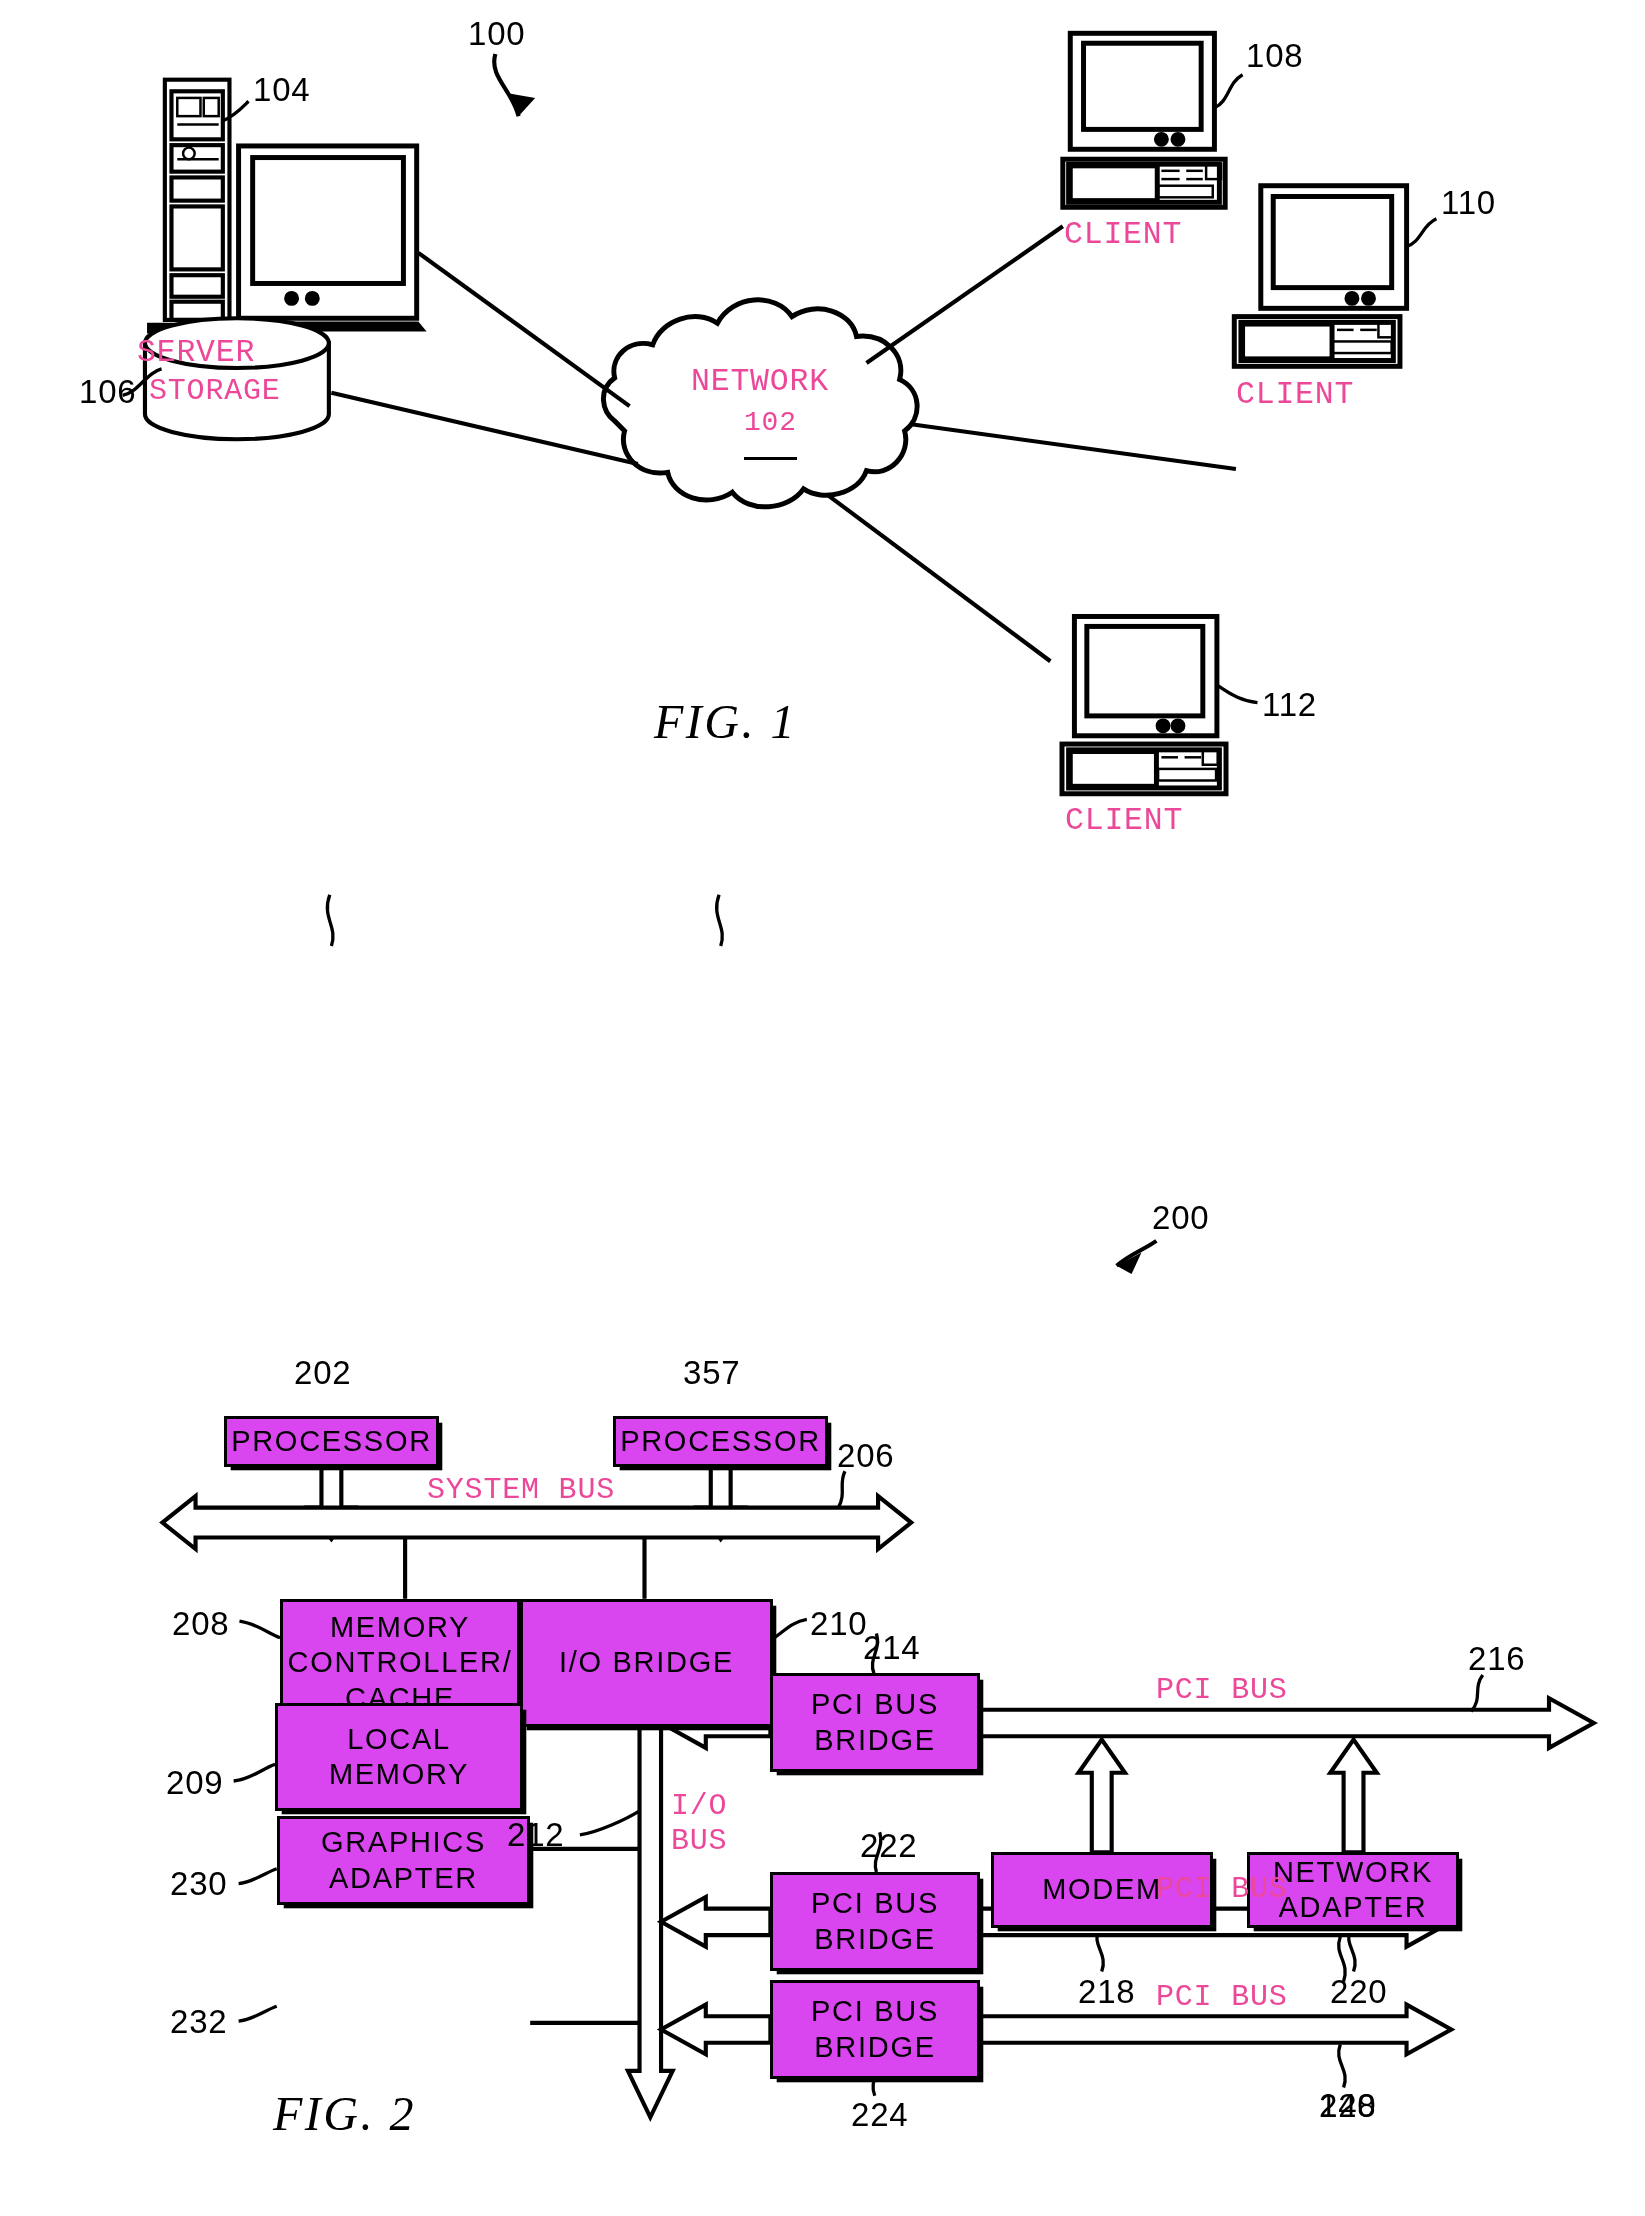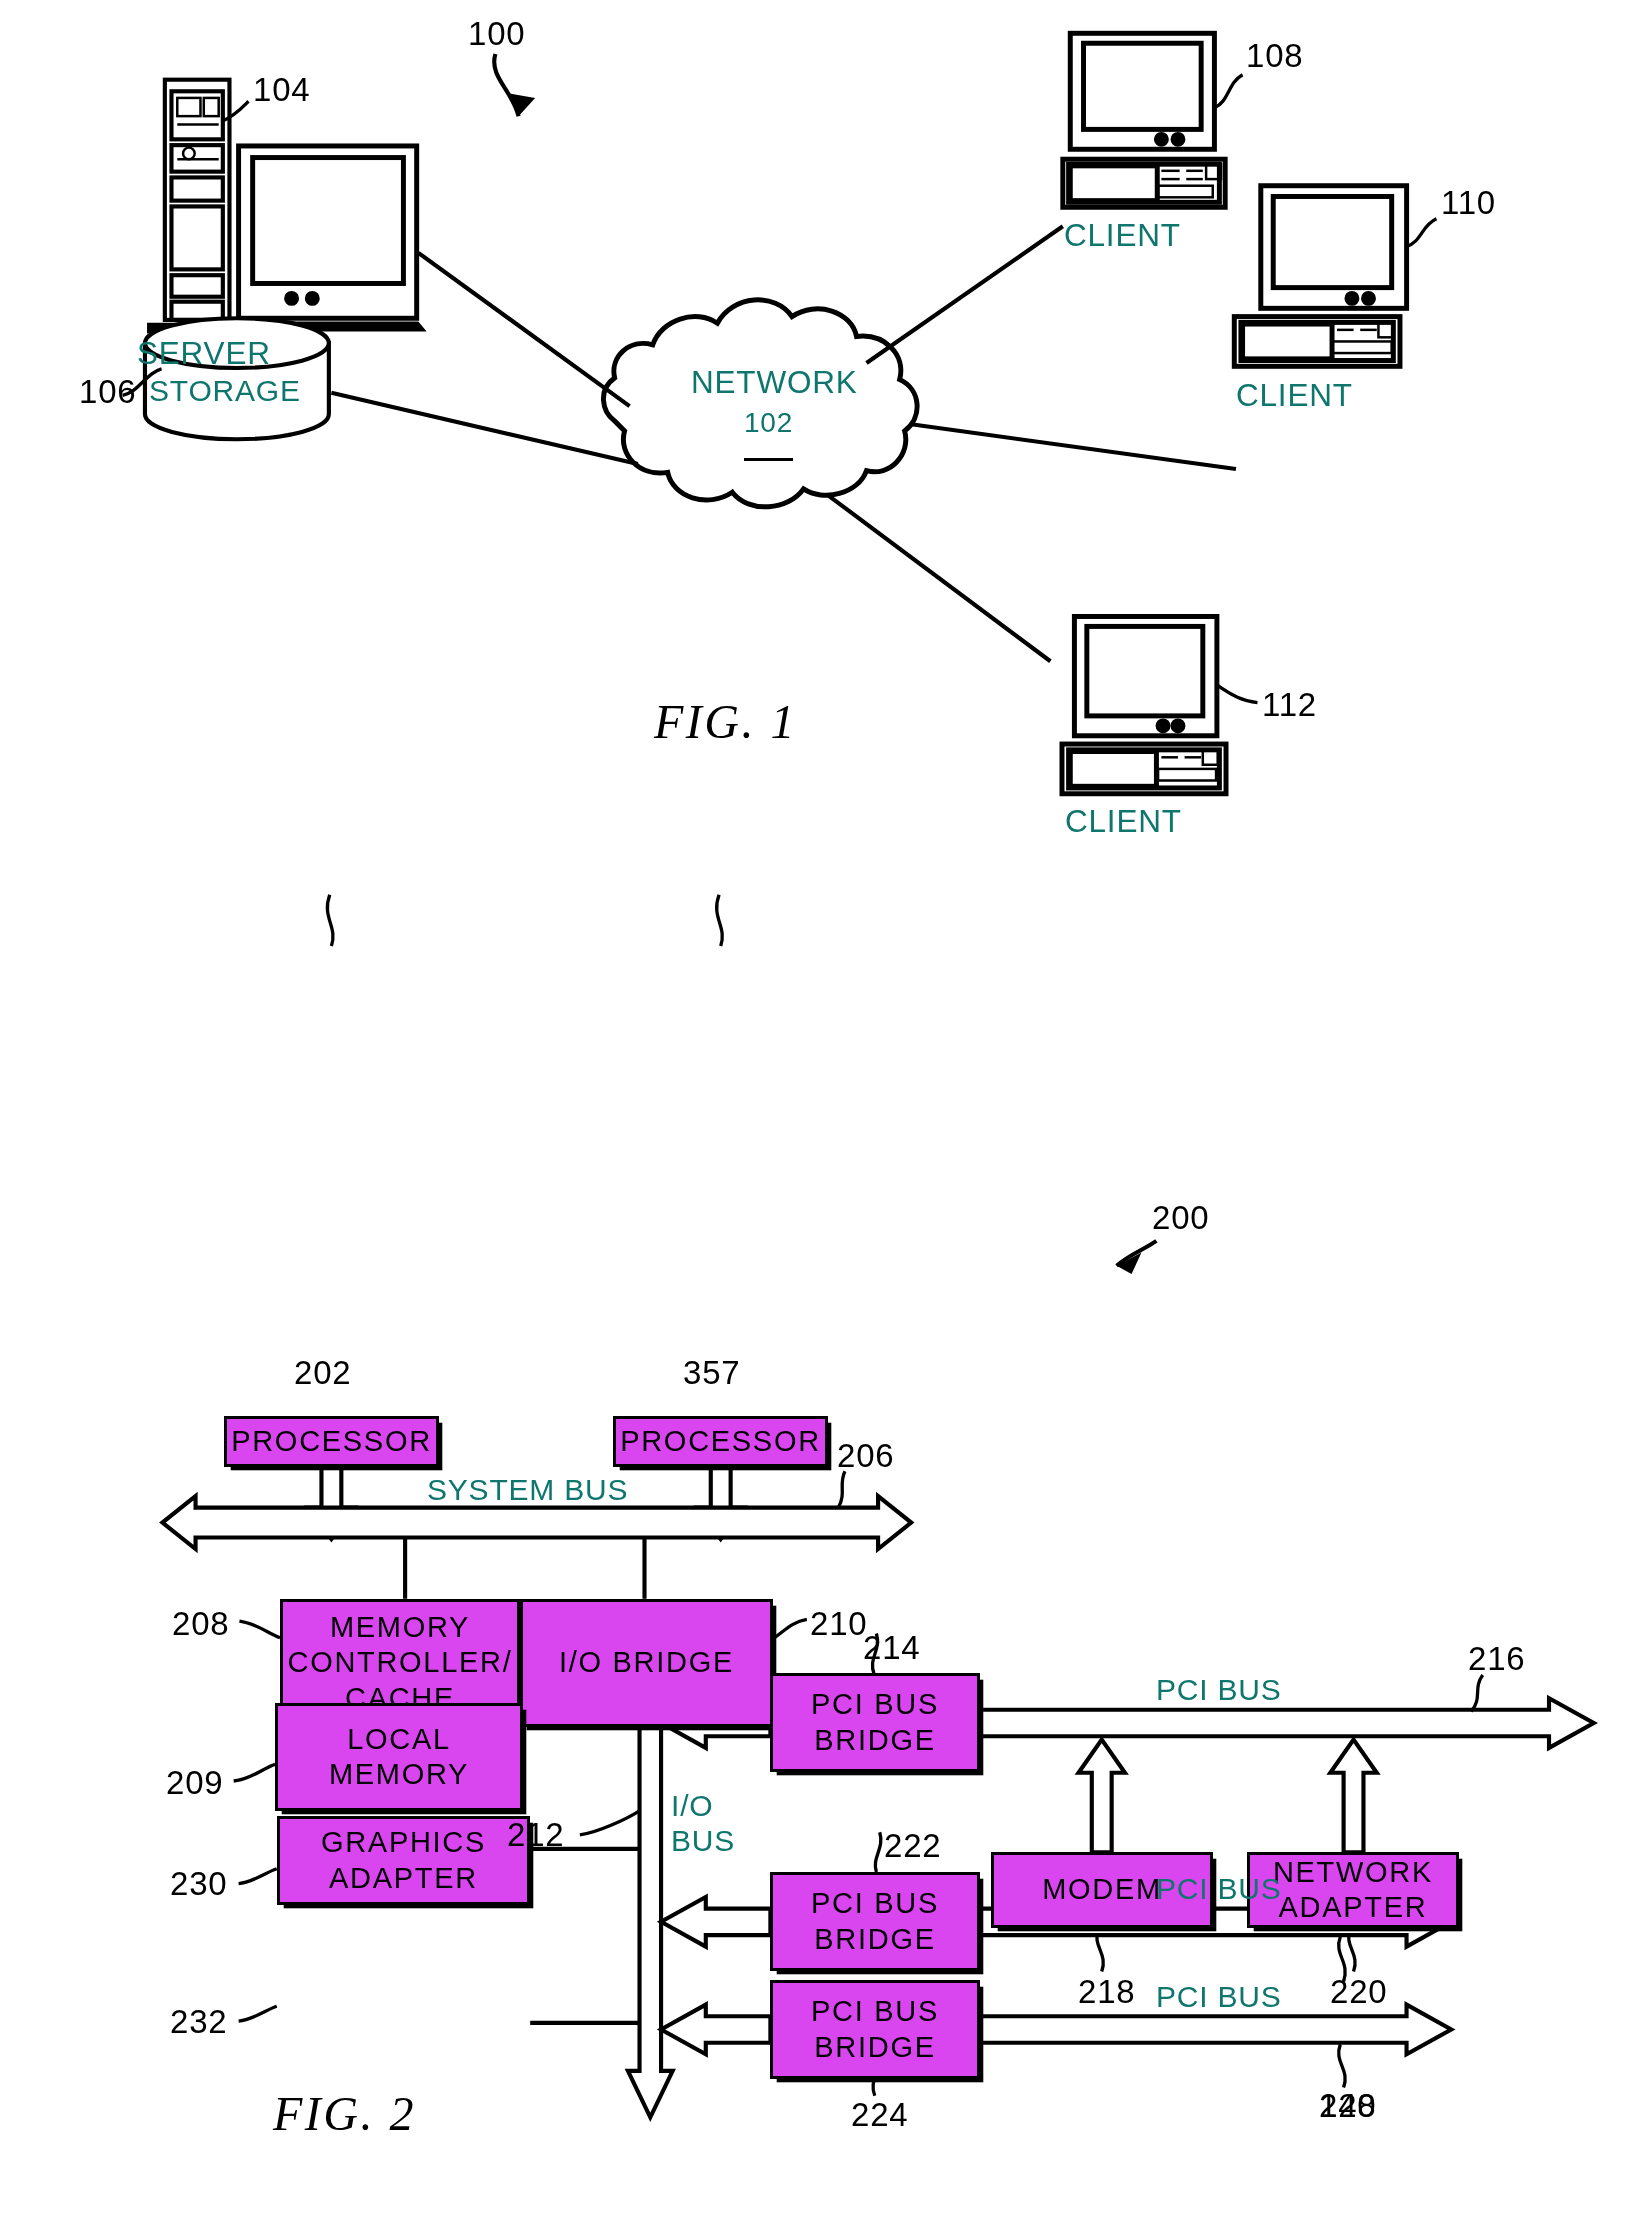--- a/index.html
+++ b/index.html
@@ -5,24 +5,24 @@
   html,body{margin:0;padding:0;background:#fff;}
   body{
     width:1646px;height:2216px;position:relative;
     font-family:"Liberation Sans", sans-serif;
     color:#000;
     -webkit-font-smoothing:none;
   }
   .abs{position:absolute;}
   .lbl{
     position:absolute;
-    font-family:Liberation Sans, sans-serif;
+    font-family:Liberation Mono, monospace;
     letter-spacing:0.8px;
     white-space:nowrap;
-    color:#0f766e;
+    color:#ec4899;
   }
   .num{
     position:absolute;
     font-family:"Liberation Sans", sans-serif;
     font-size:33px;
     letter-spacing:0.8px;
     white-space:nowrap;
   }
   .fig{
     position:absolute;
@@ -372,21 +372,21 @@
   <div class="lbl" style="left:671px;top:944px;font-size:30px;white-space:pre-line;line-height:1.15;">I/O
 BUS</div>
 
   <div class="num" style="left:863px;top:784px;">214</div>
   <div class="num" style="left:1468px;top:795px;">216</div>
   <div class="lbl" style="left:1156px;top:828px;font-size:30px;">PCI BUS</div>
 
   <div class="num" style="left:1078px;top:1128px;">218</div>
   <div class="num" style="left:1330px;top:1128px;">220</div>
 
-  <div class="num" style="left:884px;top:982px;text-align:right;">222</div>
+  <div class="num" style="left:860px;top:982px;text-align:right;">222</div>
   <div class="num" style="left:1319px;top:1242px;">140</div>
   <div class="lbl" style="left:1156px;top:1027px;font-size:30px;">PCI BUS</div>
 
   <div class="num" style="left:851px;top:1251px;">224</div>
 
   <div class="num" style="left:1319px;top:1242px;">228</div>
   <div class="lbl" style="left:1156px;top:1135px;font-size:30px;">PCI BUS</div>
 
   <div class="num" style="left:170px;top:1020px;">230</div>
   <div class="num" style="left:170px;top:1158px;">232</div>

